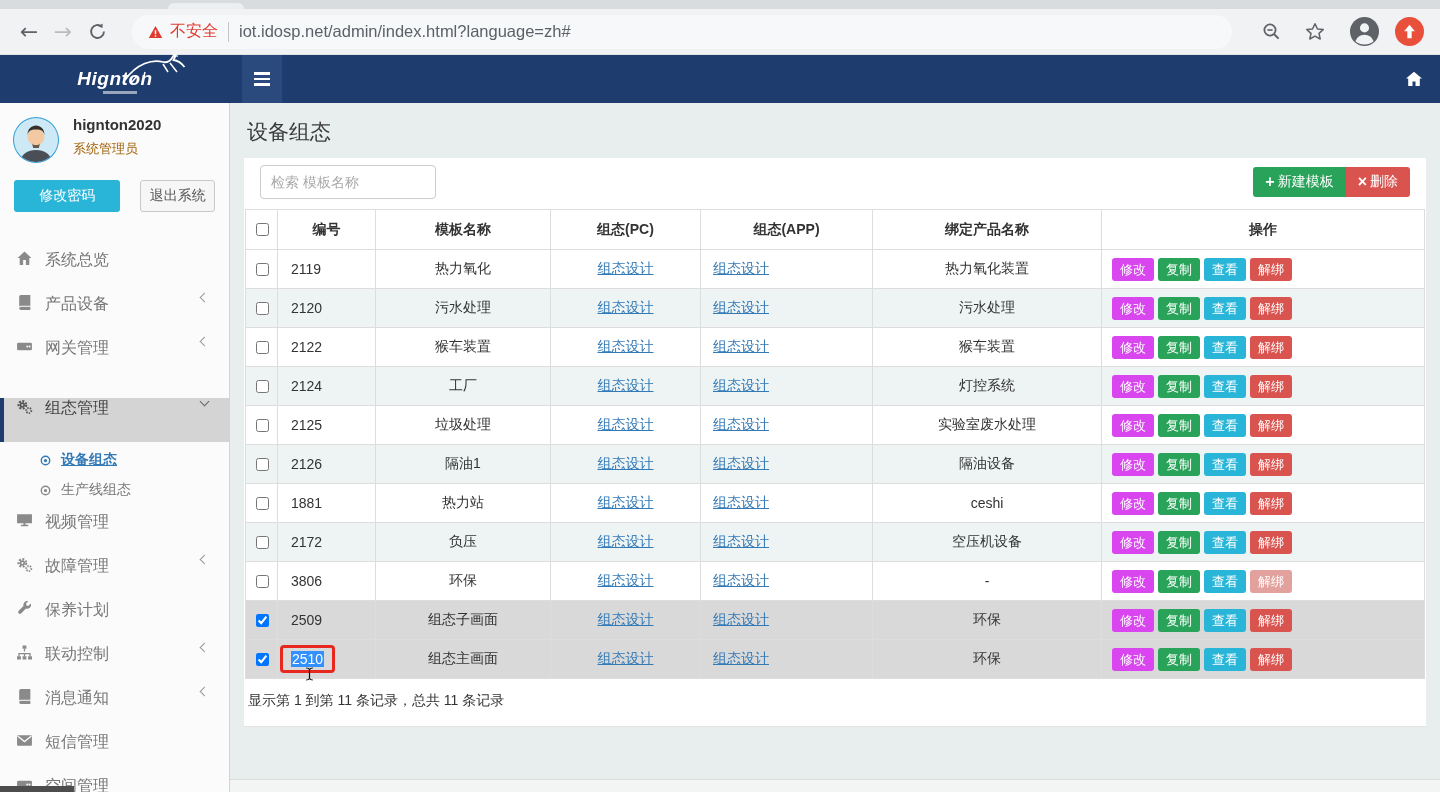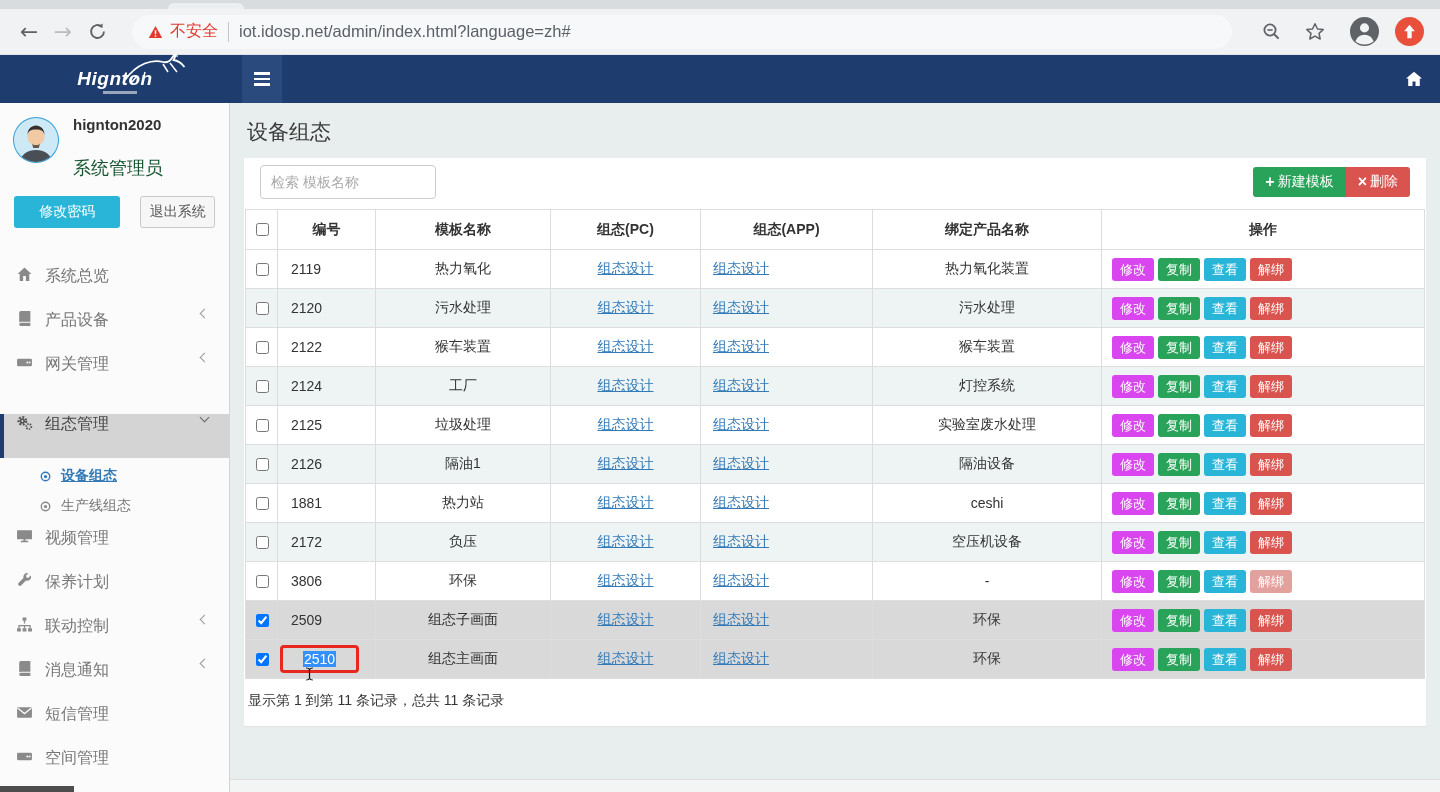--- a/index.html
+++ b/index.html
@@ -37,21 +37,21 @@
   .nb-home { margin-left:auto; width:52px; height:48px; display:flex; align-items:center; justify-content:center; cursor:pointer; }
 
   
   .app-body { display:flex; height:689px; position:relative; }
   .sidebar { width:230px; min-width:230px; background:#fbfbfb; border-right:1px solid #d4d4d4; position:relative; }
   .main { flex:1; background:#e8eeed; padding:0 14px; position:relative; }
 
   
   .user { display:flex; gap:13px; padding:13px 12px 4px; }
   .user-name { font-size:15px; font-weight:bold; color:#333; }
-  .user-role { font-size:18px; color:#14532d; margin-top:23px; }
+  .user-role { font-size:13px; color:#a16207; margin-top:7px; }
   .side-btns { display:flex; gap:20px; padding:12px 14px 0; }
   .btn-pwd { width:115px; height:32px; background:#28b5d8; color:#fff; border:none; border-radius:3px; font-size:14px; cursor:pointer; }
   .btn-logout { width:80px; height:32px; background:#f6f6f6; color:#555; border:1px solid #c9c9c9; border-radius:3px; font-size:14px; cursor:pointer; }
   .menu { margin-top:38px; }
   .menu-item { height:44px; display:flex; align-items:flex-start; padding:0 16px; color:#767676; font-size:16px; cursor:pointer; }
   .menu-item svg { width:17px; height:17px; margin-right:12px; flex:none; color:#8a8a8a; }
   .menu-item .label { flex:1; }
   .menu-item.active { background:#d4d4d4; border-left:4px solid #1e3c6e; padding-left:12px; color:#444;margin-top:16px; }
   .menu-item.active svg { color:#555; }
   .chev { width:7px; height:7px; border-left:1.6px solid #999; border-bottom:1.6px solid #999; transform:rotate(45deg); margin-right:5px; flex:none; }
@@ -87,21 +87,21 @@
   td.c-prod { text-align:center; }
   td.c-act { text-align:left; padding-left:10px; white-space:nowrap; }
   .dlink { color:#337ab7; text-decoration:underline; cursor:pointer; }
   .act-btn { display:inline-block; height:23px; line-height:23px; padding:0 8px; border-radius:3px; color:#fff; font-size:13px; margin-right:4px; border:none; cursor:pointer; font-family:inherit; }
   .act-edit { background:#d946ef; }
   .act-copy { background:#28a359; }
   .act-view { background:#28b5d8; }
   .act-unbind { background:#d9534f; }
   .act-unbind.disabled { background:#e2a19d; }
 
-  .id-box { display:inline-block; position:relative; border:3px solid #e8281f; border-radius:4px; padding:3px 20px; margin-left:-11px; background:transparent; }
+  .id-box { display:inline-block; position:relative; border:3px solid #e8281f; border-radius:4px; padding:3px 8px; margin-left:-11px; background:transparent; }
   .id-sel { background:#3390ff; color:#fff; padding:0 1px; }
   .ibeam { position:absolute; left:22px; bottom:-11px; }
 
   .summary { font-size:14px; color:#333; padding:13px 4px 14px; }
 
   
   .bottom-track { position:absolute; left:230px; right:0; bottom:0; height:13px; background:#f3f5f5; border-top:1px solid #dcdcdc; }
   .hthumb { position:absolute; left:0; bottom:0; width:74px; height:6px; background:#4d4d4d; cursor:pointer; }
 </style>
 </head>
@@ -299,20 +299,27 @@
           </div>
         </div>
         <div class="menu-item">
           <svg>
             <use href="#icon-display"></use>
           </svg>
           <span class="label">视频管理</span>
         </div>
         <div class="menu-item">
           <svg>
+            <use href="#icon-gears"></use>
+          </svg>
+          <span class="label">故障管理</span>
+          <span class="chev left"></span>
+        </div>
+        <div class="menu-item">
+          <svg>
             <use href="#icon-wrench"></use>
           </svg>
           <span class="label">保养计划</span>
         </div>
         <div class="menu-item">
           <svg>
             <use href="#icon-sitemap"></use>
           </svg>
           <span class="label">联动控制</span>
           <span class="chev left"></span>

